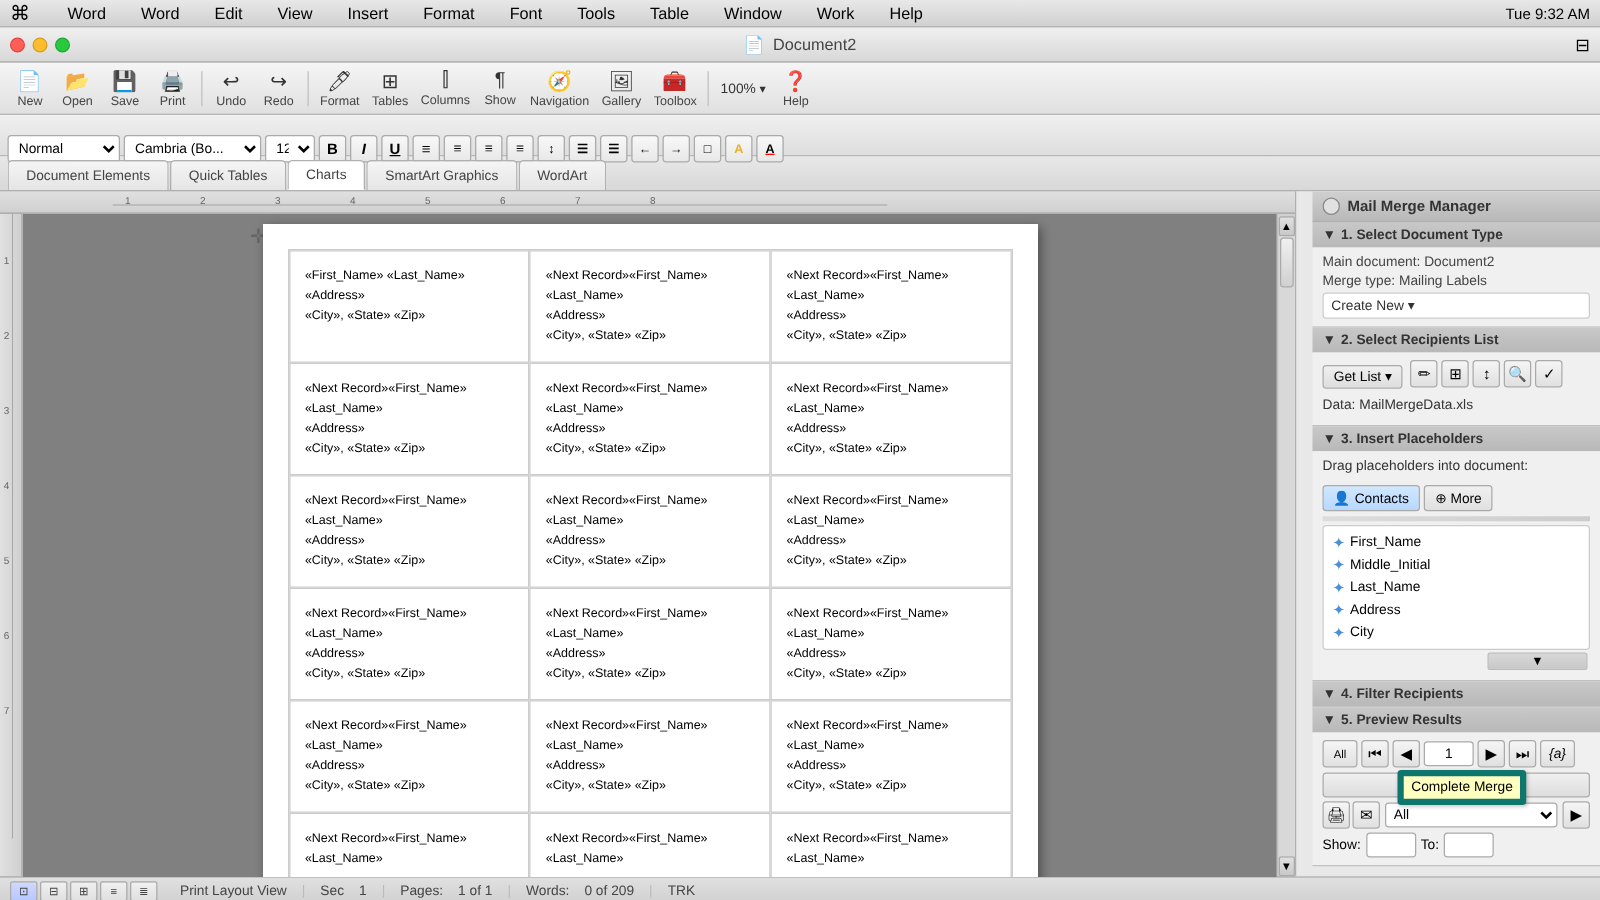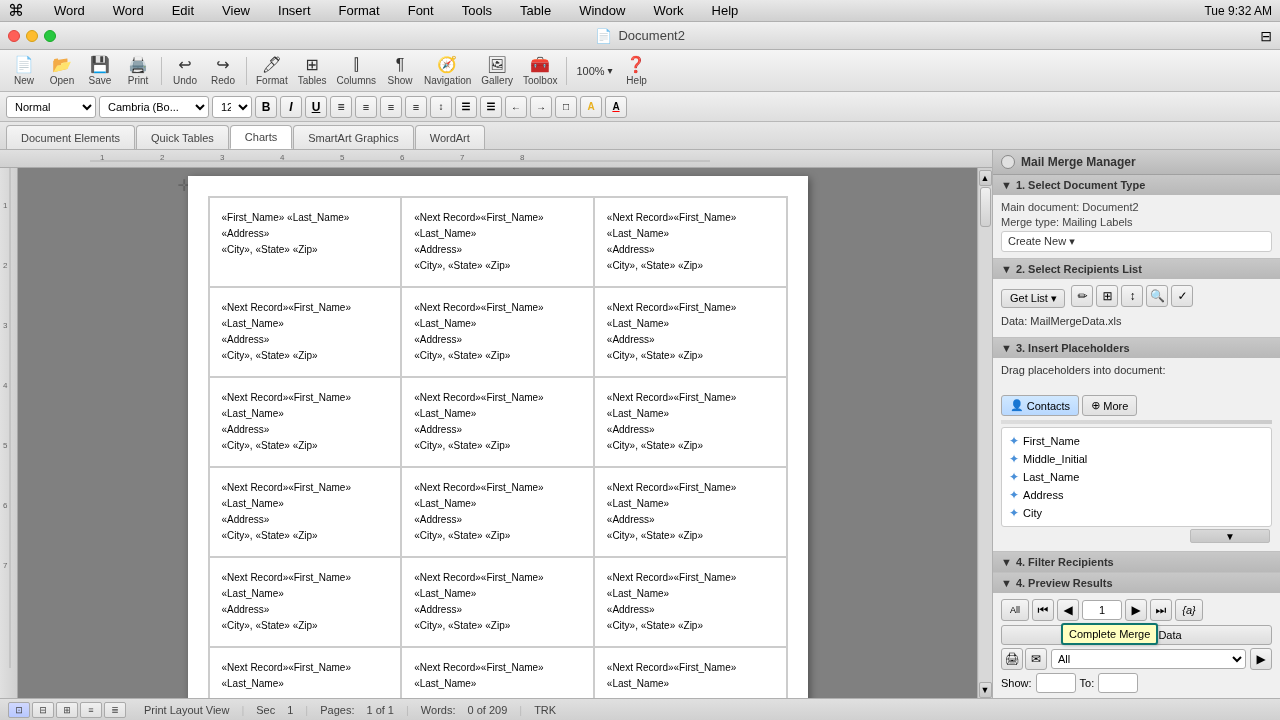--- a/index.html
+++ b/index.html
@@ -65,22 +65,21 @@
     }
     .toolbar-icon { font-size: 16px; }
     .toolbar-separator { width: 1px; height: 28px; background: #c0c0c0; margin: 0 3px; }
     .toolbar-label { font-size: 10px; color: #444; }
 
     
     .format-toolbar {
       background: linear-gradient(to bottom, #f0f0f0, #dedede);
       height: 30px;
       display: flex;
-      align-items: center;
-      padding: 0 6px;
+      padding: 16px 6px;
       border-bottom: 1px solid #b8b8b8;
       gap: 3px;
     }
     .style-select, .font-select, .size-select {
       height: 22px;
       border: 1px solid #aaa;
       border-radius: 3px;
       background: white;
       font-size: 11px;
       padding: 0 4px;
@@ -167,27 +166,28 @@
     
     .ruler-v {
       width: 18px;
       background: linear-gradient(to right, #e0e0e0, #d0d0d0);
       border-right: 1px solid #aaa;
       flex-shrink: 0;
     }
 
     
     .sidebar {
-      width: 288px;
+      width: 244px;
       background: #e8e8e8;
       border-left: 1px solid #b0b0b0;
       display: flex;
       flex-direction: column;
       overflow-y: auto;
       font-size: 11px;
+      padding-left: 13px;
     }
     .sidebar-titlebar {
       background: linear-gradient(to bottom, #d0d0d0, #b8b8b8);
       padding: 5px 8px;
       font-size: 12px;
       font-weight: bold;
       color: #333;
       border-bottom: 1px solid #a0a0a0;
       display: flex;
       align-items: center;
@@ -368,21 +368,21 @@
     .from-to-input {
       width: 40px; height: 20px;
       border: 1px solid #aaa;
       border-radius: 3px;
       font-size: 11px;
       padding: 0 3px;
     }
     .tooltip-box {
       position: absolute;
       background: #ffffc0;
-      border: 2px solid #0f766e;
+      border: 5px solid #0f766e;
       border-radius: 3px;
       padding: 3px 6px;
       font-size: 11px;
       box-shadow: 1px 1px 3px rgba(0,0,0,0.2);
       z-index: 100;
       white-space: nowrap;
     }
 
     
     .statusbar {
@@ -764,21 +764,21 @@
         <div class="data-row">Data: MailMergeData.xls</div>
       </div>
     </div>
 
     <div class="sidebar-section">
       <div class="sidebar-section-header">
         <span>▼</span>
         <span>3. Insert Placeholders</span>
       </div>
       <div class="sidebar-section-content">
-        <div style="font-size:11px; margin-bottom:19px; color:#333;">Drag placeholders into document:</div>
+        <div style="font-size:11px; margin-bottom:9px; color:#333;">Drag placeholders into document:</div>
         <div class="contacts-tabs">
           <div class="contacts-tab active">
             <span>👤</span>
             <span>Contacts</span>
           </div>
           <div class="contacts-tab">
             <span>⊕</span>
             <span>More</span>
           </div>
         </div>
@@ -816,21 +816,21 @@
     <div class="sidebar-section">
       <div class="sidebar-section-header">
         <span>▼</span>
         <span>4. Filter Recipients</span>
       </div>
     </div>
 
     <div class="sidebar-section">
       <div class="sidebar-section-header">
         <span>▼</span>
-        <span>4. Preview Results</span>
+        <span>5. Preview Results</span>
       </div>
       <div class="sidebar-section-content">
         <div class="preview-controls">
           <div class="preview-btn" style="font-size:9px; width:28px;">All</div>
           <div class="preview-btn">⏮</div>
           <div class="preview-btn">◀</div>
           <input class="preview-input" type="text" value="1" style="">
           <div class="preview-btn">▶</div>
           <div class="preview-btn">⏭</div>
           <div class="ab-btn" style="font-style:italic;">{a}</div>

